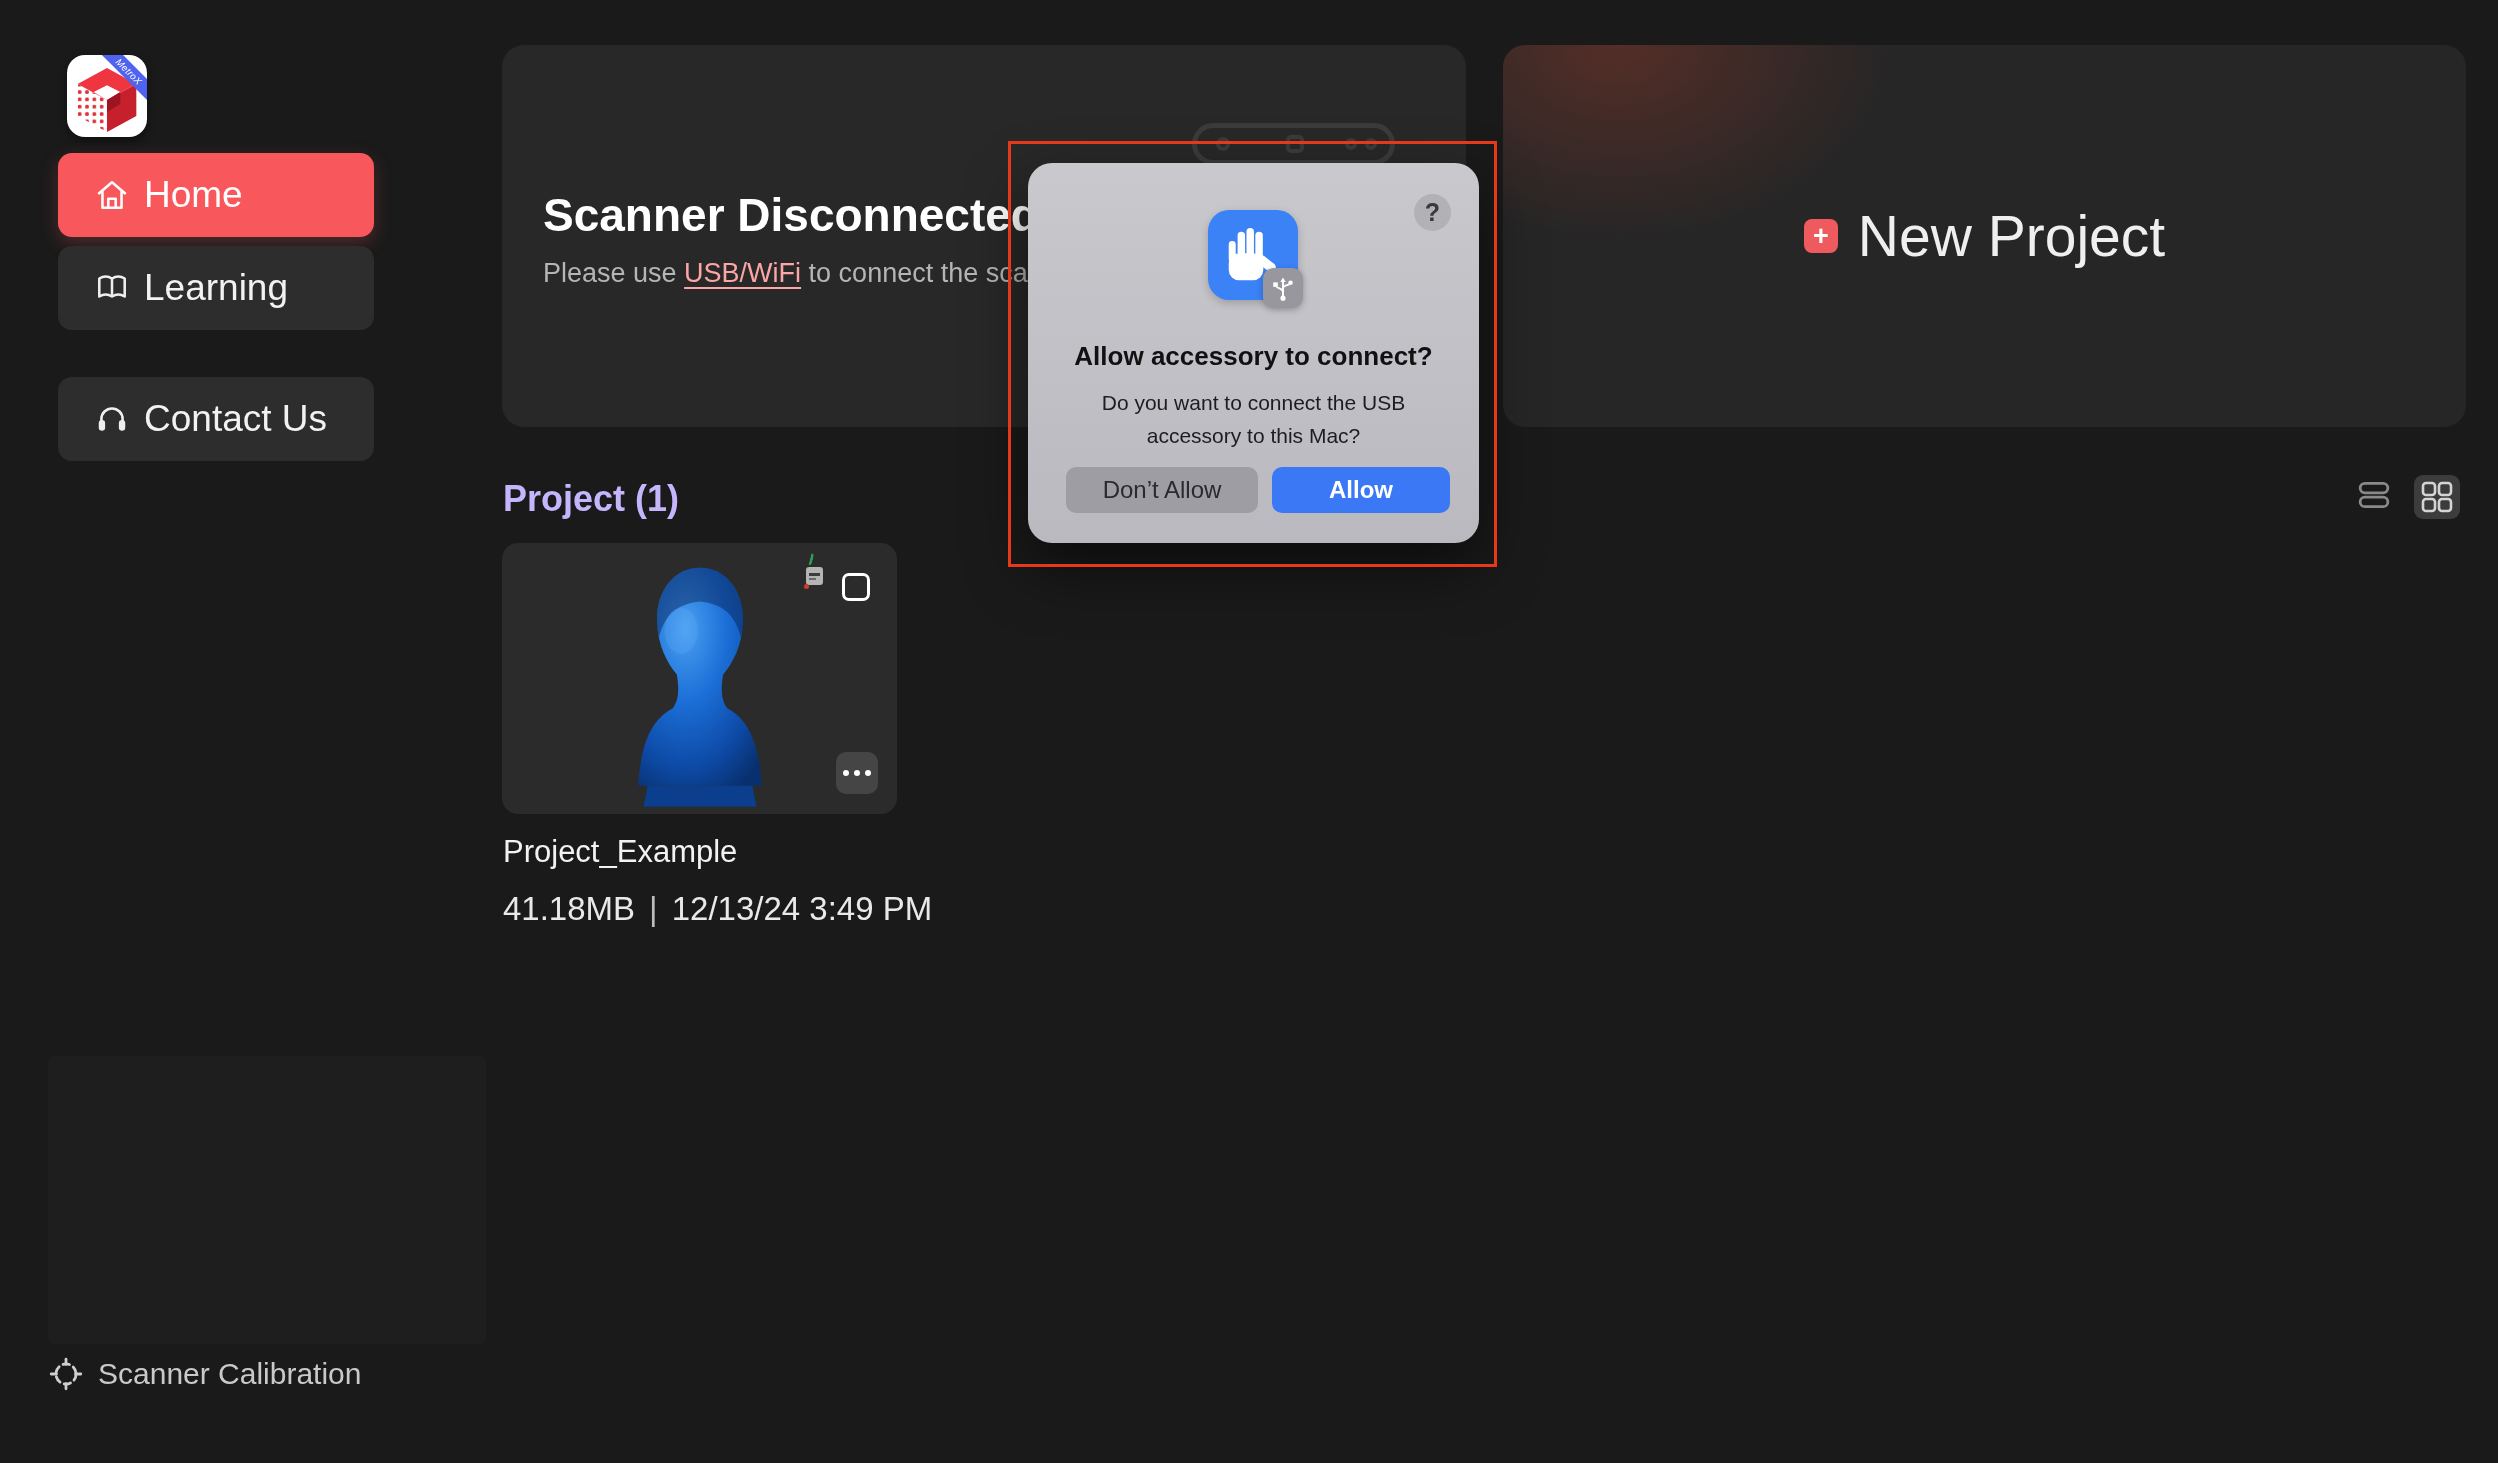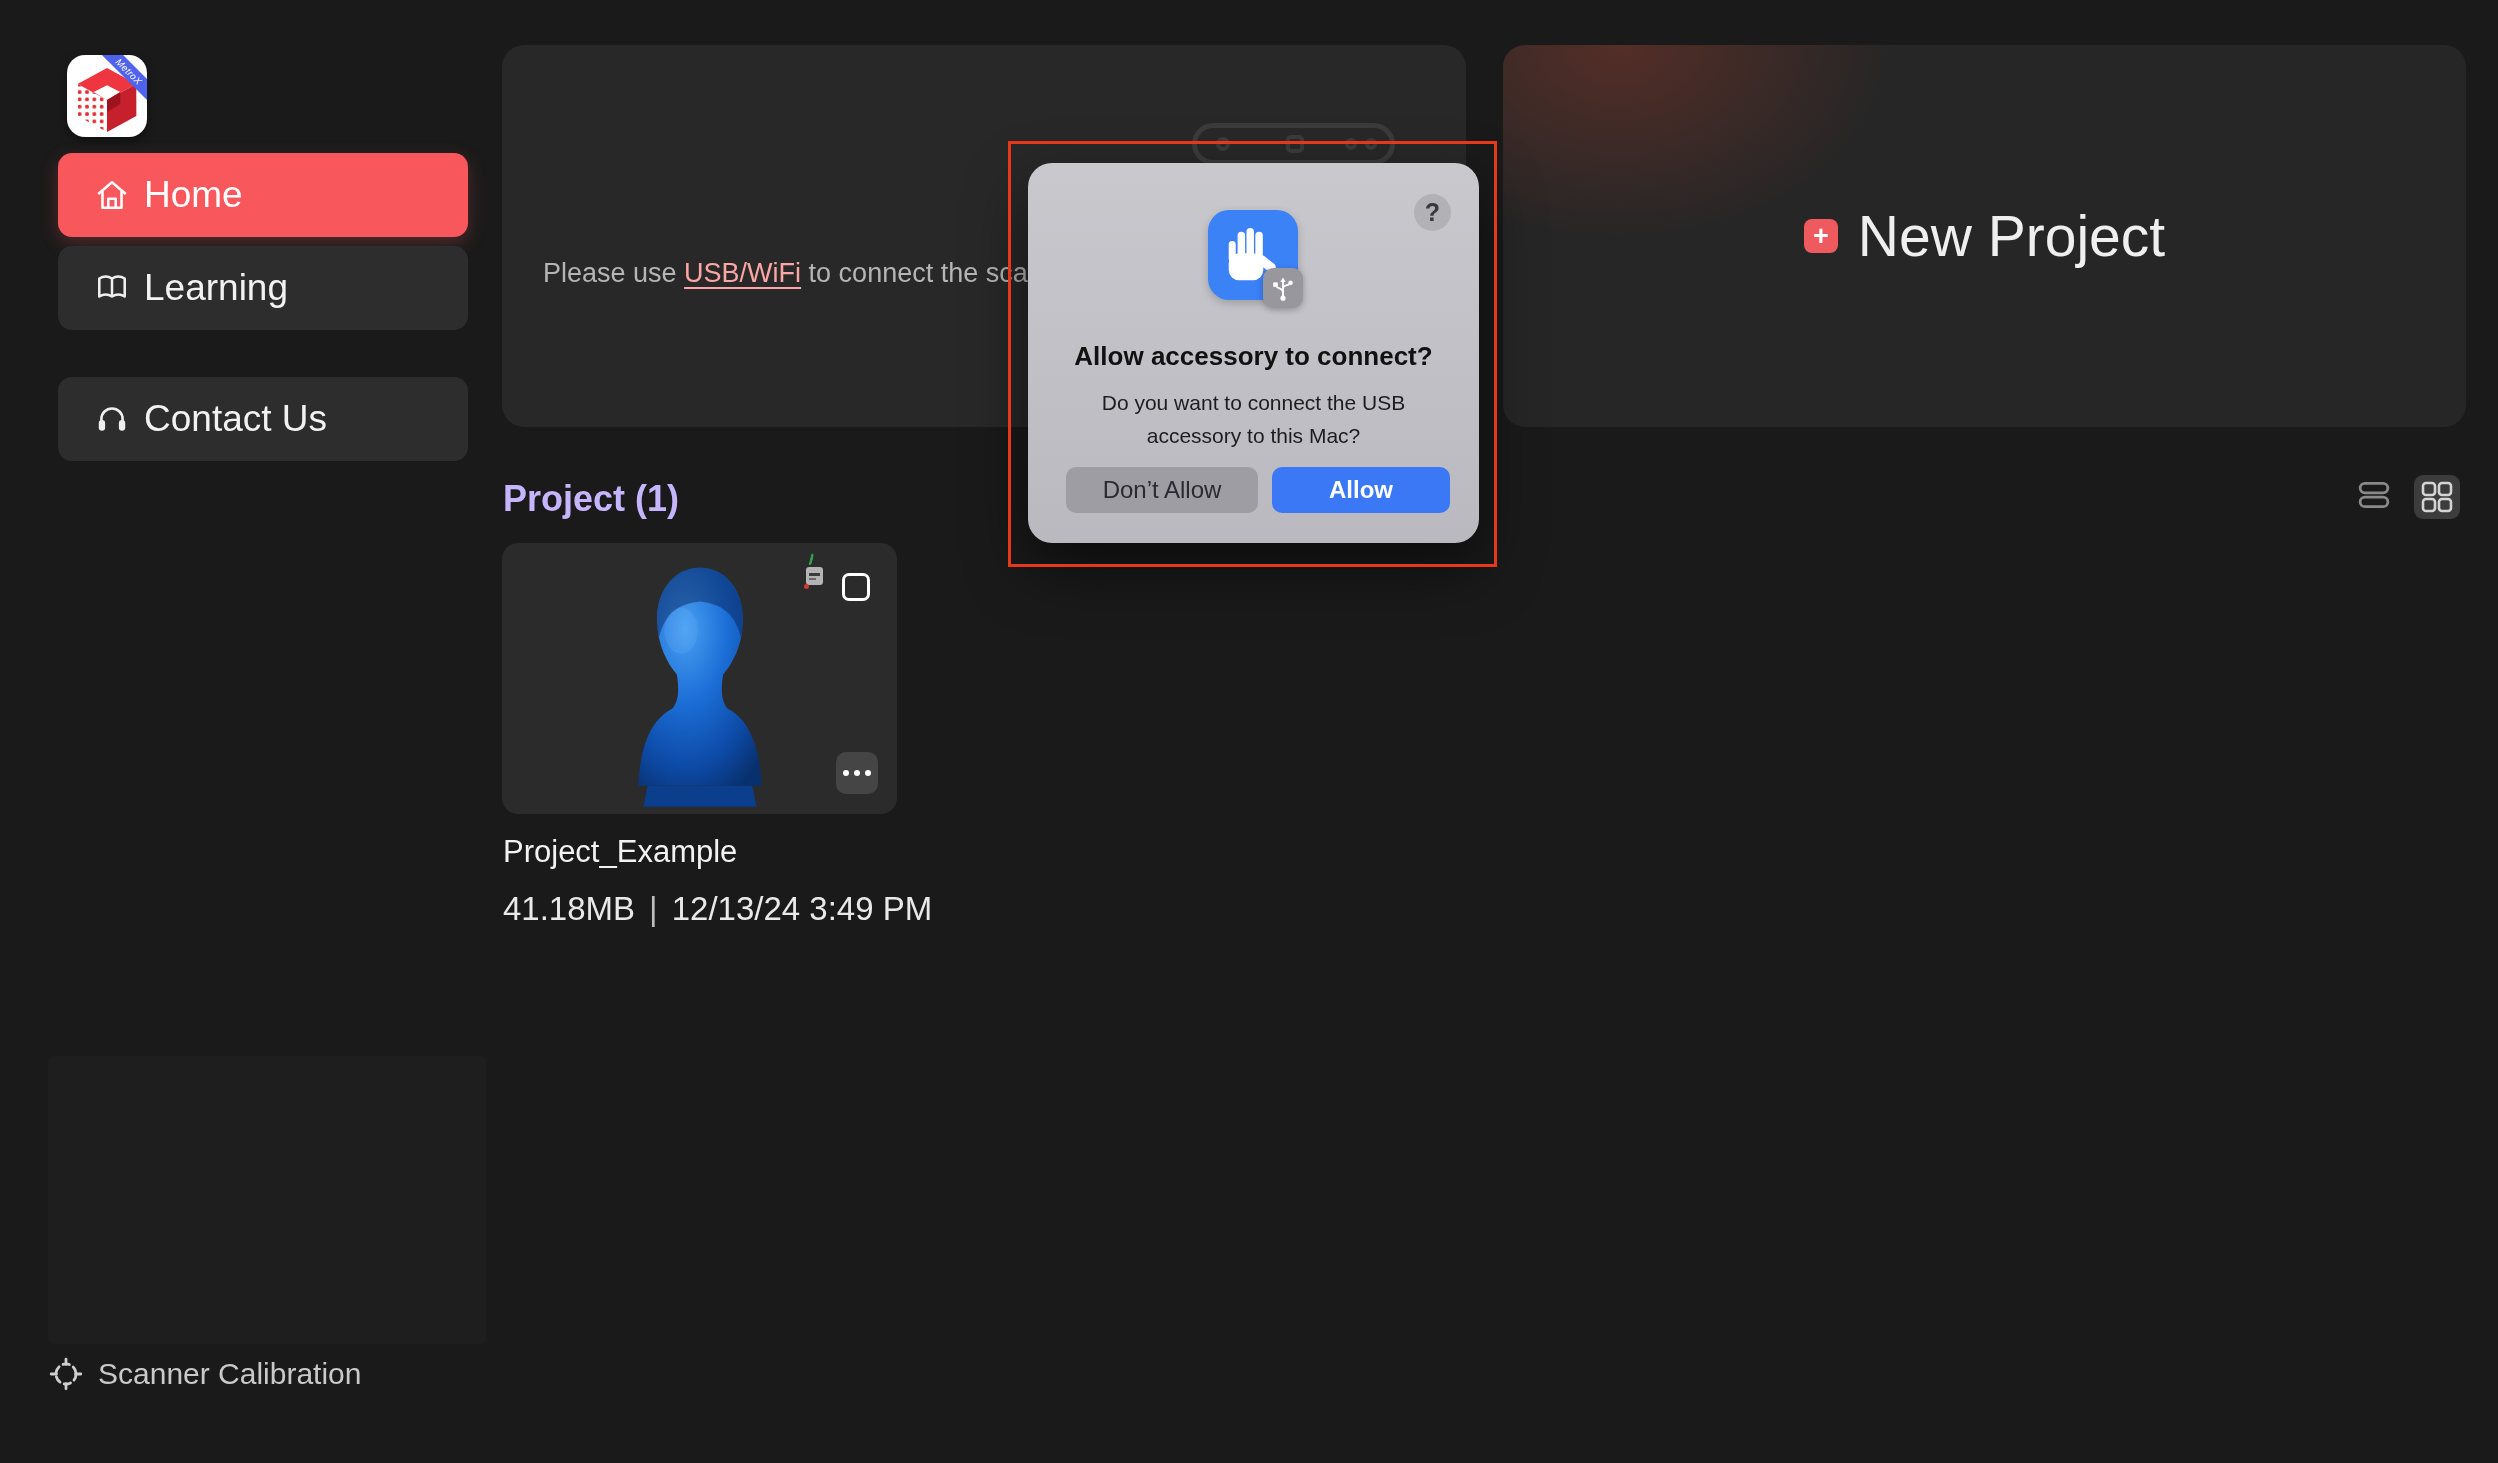--- a/index.html
+++ b/index.html
@@ -8,21 +8,21 @@
     position:relative;width:2498px;height:1463px;background:#1a1a1a;
     font-family:"Liberation Sans","DejaVu Sans",sans-serif;overflow:hidden;color:#fff;
   }
   .abs{position:absolute;}
 
   
   .logo{left:67px;top:55px;width:80px;height:82px;background:#fff;border-radius:18px;overflow:hidden;box-shadow:0 4px 10px rgba(0,0,0,.4);}
   .ribbon{position:absolute;top:9px;right:-22px;width:80px;height:15px;background:#5063ee;
     transform:rotate(45deg);display:flex;align-items:center;justify-content:center;
     font-size:9.5px;font-style:italic;color:#fff;letter-spacing:.3px;}
-  .navbtn{left:58px;width:410px;height:84px;border-radius:14px;background:#2d2d2d;
+  .navbtn{left:58px;width:316px;height:84px;border-radius:14px;background:#2d2d2d;
     display:flex;align-items:center;padding-left:36px;gap:14px;font-size:37px;color:#f2f2f2;cursor:pointer;}
   .navbtn.active{background:#f8575c;color:#fff;box-shadow:0 6px 18px rgba(248,87,92,.25);}
   .cal{left:48px;top:1356px;display:flex;align-items:center;gap:14px;color:#c9c9c9;font-size:30px;}
   .subtle-panel{left:48px;top:1056px;width:438px;height:288px;background:#1e1e1e;border-radius:6px;}
 
   
   .card{background:#282828;border-radius:22px;}
   .scanner-card{left:502px;top:45px;width:964px;height:382px;}
   .newproj-card{left:1503px;top:45px;width:963px;height:382px;background:
      radial-gradient(ellipse 420px 300px at 12% 0%,rgba(122,52,40,.55),rgba(122,52,40,0) 65%),#262626;
@@ -143,20 +143,24 @@
 
   <div class="abs card scanner-card"></div>
 
   <div class="abs pill">
     <span class="c1"></span>
     <span class="sq"></span>
     <span class="c2"></span>
     <span class="c3"></span>
   </div>
 
+  <div class="abs sc-title-row">
+    <span class="sc-title">Scanner Disconnected</span>
+    <span class="sc-badge">✕</span>
+  </div>
   <div class="abs sc-sub">
     <span>Please use </span><span class="sc-link">USB/WiFi</span><span> to connect the scanner</span>
   </div>
 
   <div class="abs card newproj-card">
     <span class="np-plus">+</span>
     <span class="np-label">New Project</span>
   </div>
 
   <div class="abs proj-heading">Project (1)</div>

